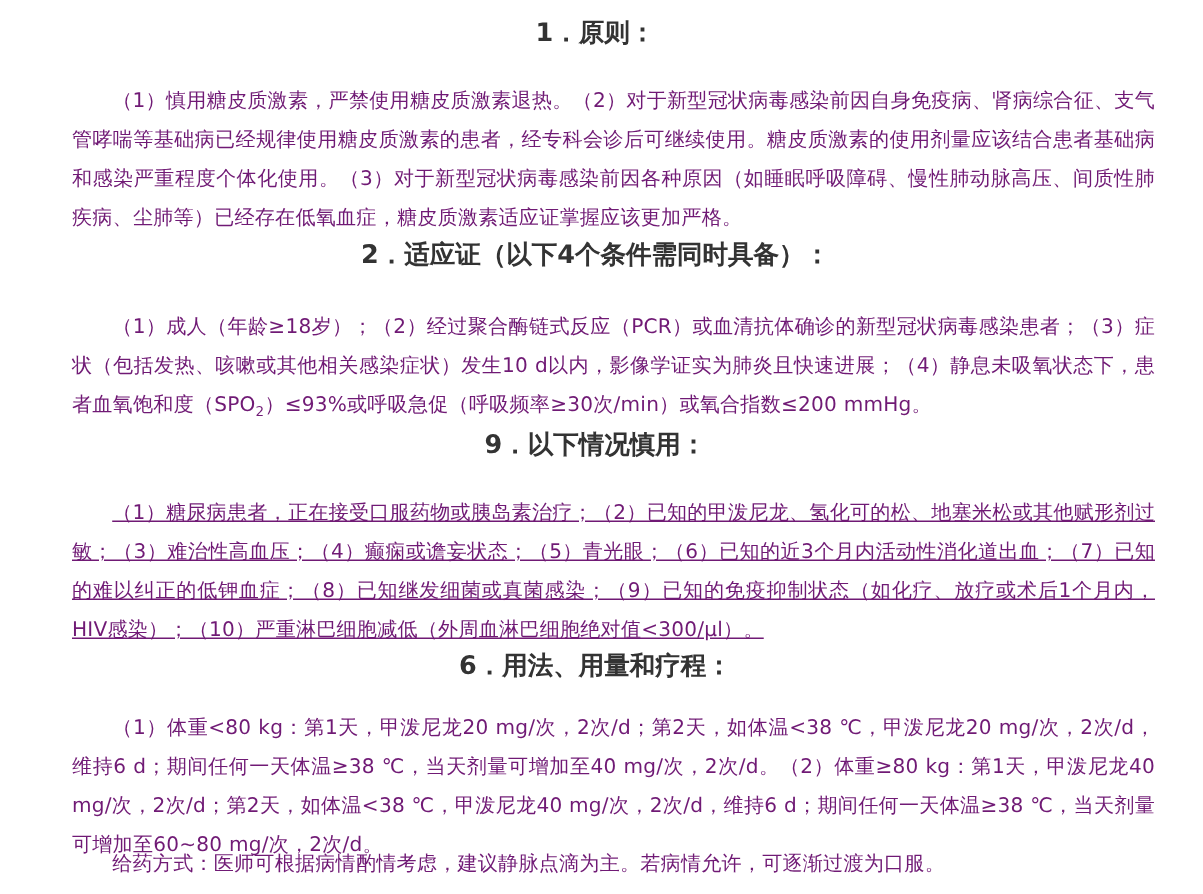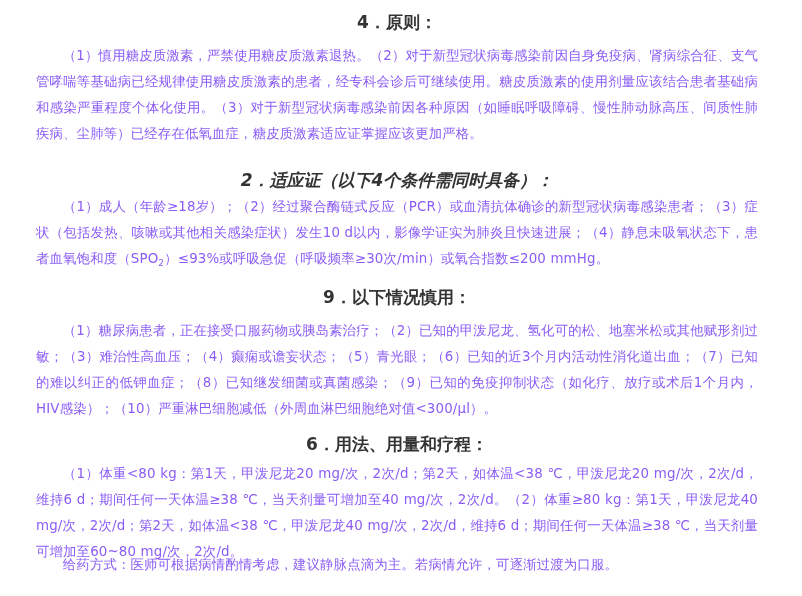--- a/index.html
+++ b/index.html
@@ -1,35 +1,35 @@
 <!DOCTYPE html>
 <html><head>
   <meta charset="utf-8">
   <style>
     html, body { margin: 0; padding: 0; background: #ffffff; }
     body { width: 802px; height: 596px; overflow: hidden; position: relative;
       font-family: "DejaVu Sans", "Liberation Sans", sans-serif; }
     .doc { position: absolute; left: 36px; top: 0; width: 722px; }
     .heading { text-align: center; font-weight: bold; color: #333333; font-size: 17px;
       line-height: 24px; margin: 0; position: absolute; left: 0; width: 722px; }
-    .para { color: #8b5cf6; font-size: 13.4px; line-height: 26px; margin: 0;
+    .para { color: #701a75; font-size: 13.4px; line-height: 26px; margin: 12px;
       text-indent: 2em; text-align: justify; position: absolute; left: 0; width: 722px;
       letter-spacing: 0.15px; }
     .para sub { font-size: 9px; vertical-align: -3px; line-height: 0; }
     .h1 { top: 10px; } .p1 { top: 43px; }
-    .h2 { top: 168px; font-style: italic; } .p2 { top: 194px; }
-    .h3 { top: 285px; } .p3 { top: 318px; }
+    .h2 { top: 158px; } .p2 { top: 194px; }
+    .h3 { top: 285px; } .p3 { top: 318px; text-decoration: underline; }
     .h4 { top: 432px; } .p4 { top: 461px; }
     .p5 { top: 552px; }
   </style>
 </head>
 <body>
 
 <div class="doc">
-  <h2 class="heading h1">4．原则：</h2>
+  <h2 class="heading h1">1．原则：</h2>
   <p class="para p1">（1）慎用糖皮质激素，严禁使用糖皮质激素退热。（2）对于新型冠状病毒感染前因自身免疫病、肾病综合征、支气管哮喘等基础病已经规律使用糖皮质激素的患者，经专科会诊后可继续使用。糖皮质激素的使用剂量应该结合患者基础病和感染严重程度个体化使用。（3）对于新型冠状病毒感染前因各种原因（如睡眠呼吸障碍、慢性肺动脉高压、间质性肺疾病、尘肺等）已经存在低氧血症，糖皮质激素适应证掌握应该更加严格。</p>
 
   <h2 class="heading h2">2．适应证（以下4个条件需同时具备）：</h2>
   <p class="para p2"><span>（1）成人（年龄≥18岁）；（2）经过聚合酶链式反应（PCR）或血清抗体确诊的新型冠状病毒感染患者；（3）症状（包括发热、咳嗽或其他相关感染症状）发生10 d以内，影像学证实为肺炎且快速进展；（4）静息未吸氧状态下，患者血氧饱和度（SPO</span><sub>2</sub><span>）≤93%或呼吸急促（呼吸频率≥30次/min）或氧合指数≤200 mmHg。</span></p>
 
   <h2 class="heading h3">9．以下情况慎用：</h2>
   <p class="para p3">（1）糖尿病患者，正在接受口服药物或胰岛素治疗；（2）已知的甲泼尼龙、氢化可的松、地塞米松或其他赋形剂过敏；（3）难治性高血压；（4）癫痫或谵妄状态；（5）青光眼；（6）已知的近3个月内活动性消化道出血；（7）已知的难以纠正的低钾血症；（8）已知继发细菌或真菌感染；（9）已知的免疫抑制状态（如化疗、放疗或术后1个月内，HIV感染）；（10）严重淋巴细胞减低（外周血淋巴细胞绝对值&lt;300/μl）。</p>
 
   <h2 class="heading h4">6．用法、用量和疗程：</h2>
   <p class="para p4">（1）体重&lt;80 kg：第1天，甲泼尼龙20 mg/次，2次/d；第2天，如体温&lt;38 ℃，甲泼尼龙20 mg/次，2次/d，维持6 d；期间任何一天体温≥38 ℃，当天剂量可增加至40 mg/次，2次/d。（2）体重≥80 kg：第1天，甲泼尼龙40 mg/次，2次/d；第2天，如体温&lt;38 ℃，甲泼尼龙40 mg/次，2次/d，维持6 d；期间任何一天体温≥38 ℃，当天剂量可增加至60~80 mg/次，2次/d。</p>

